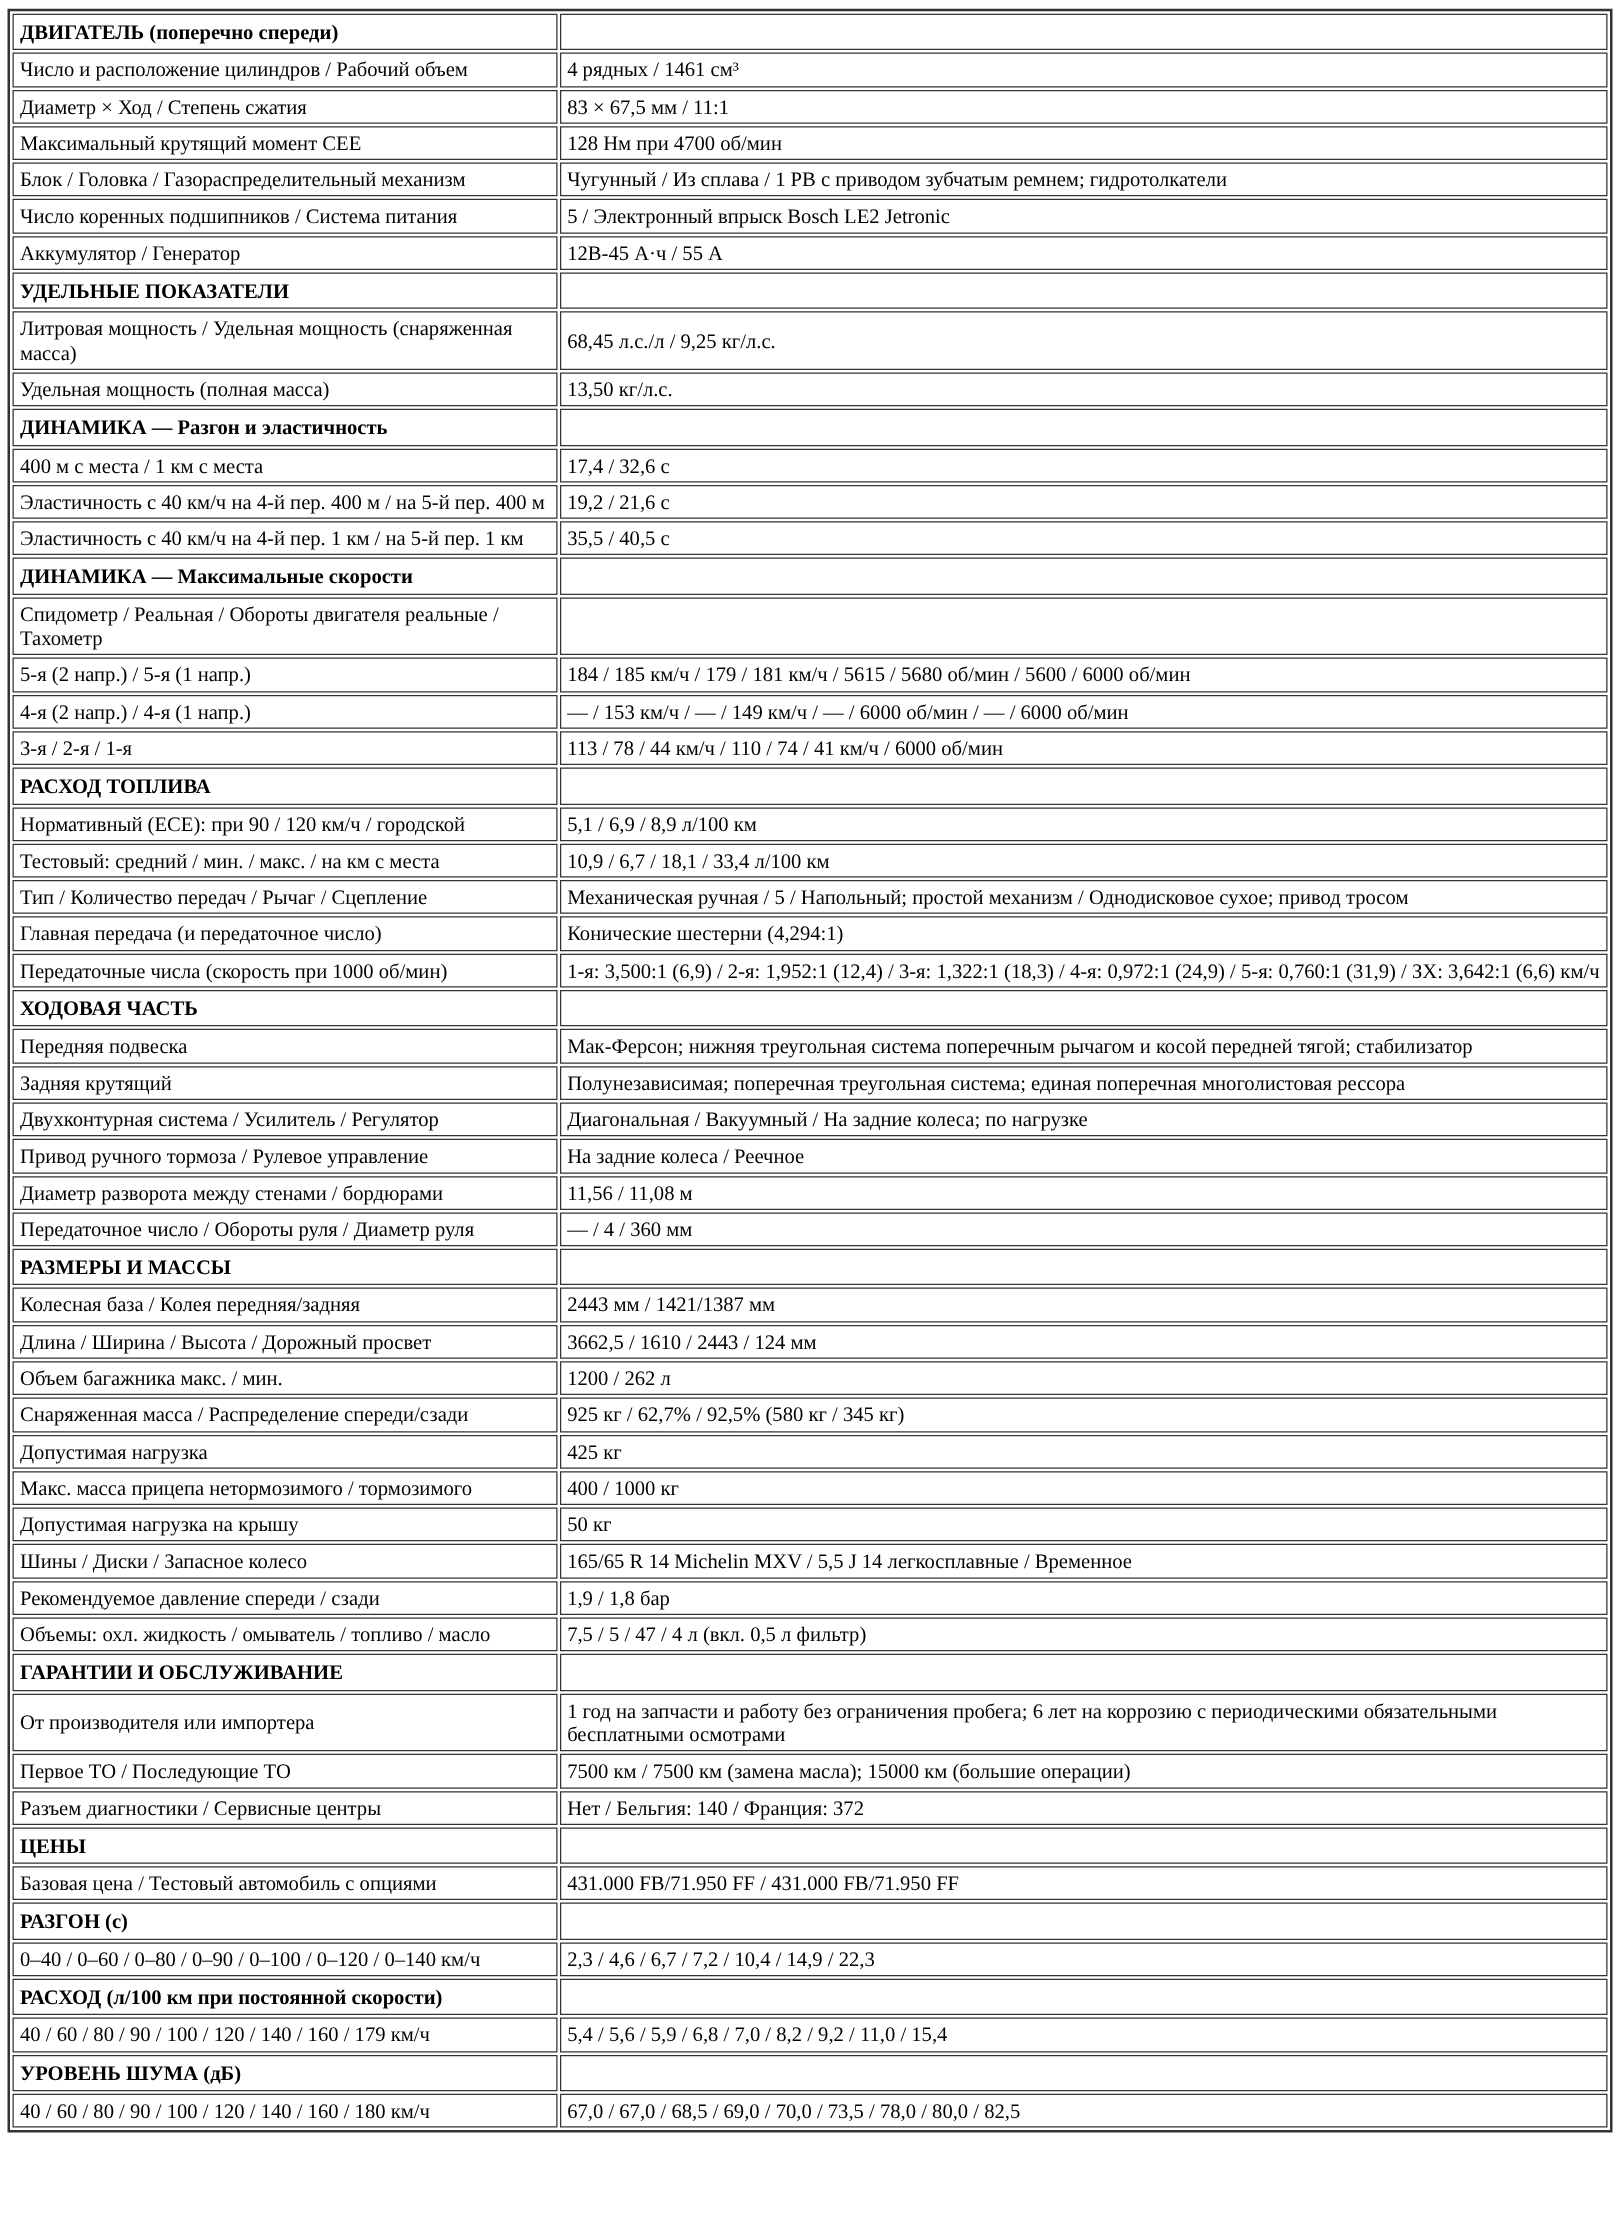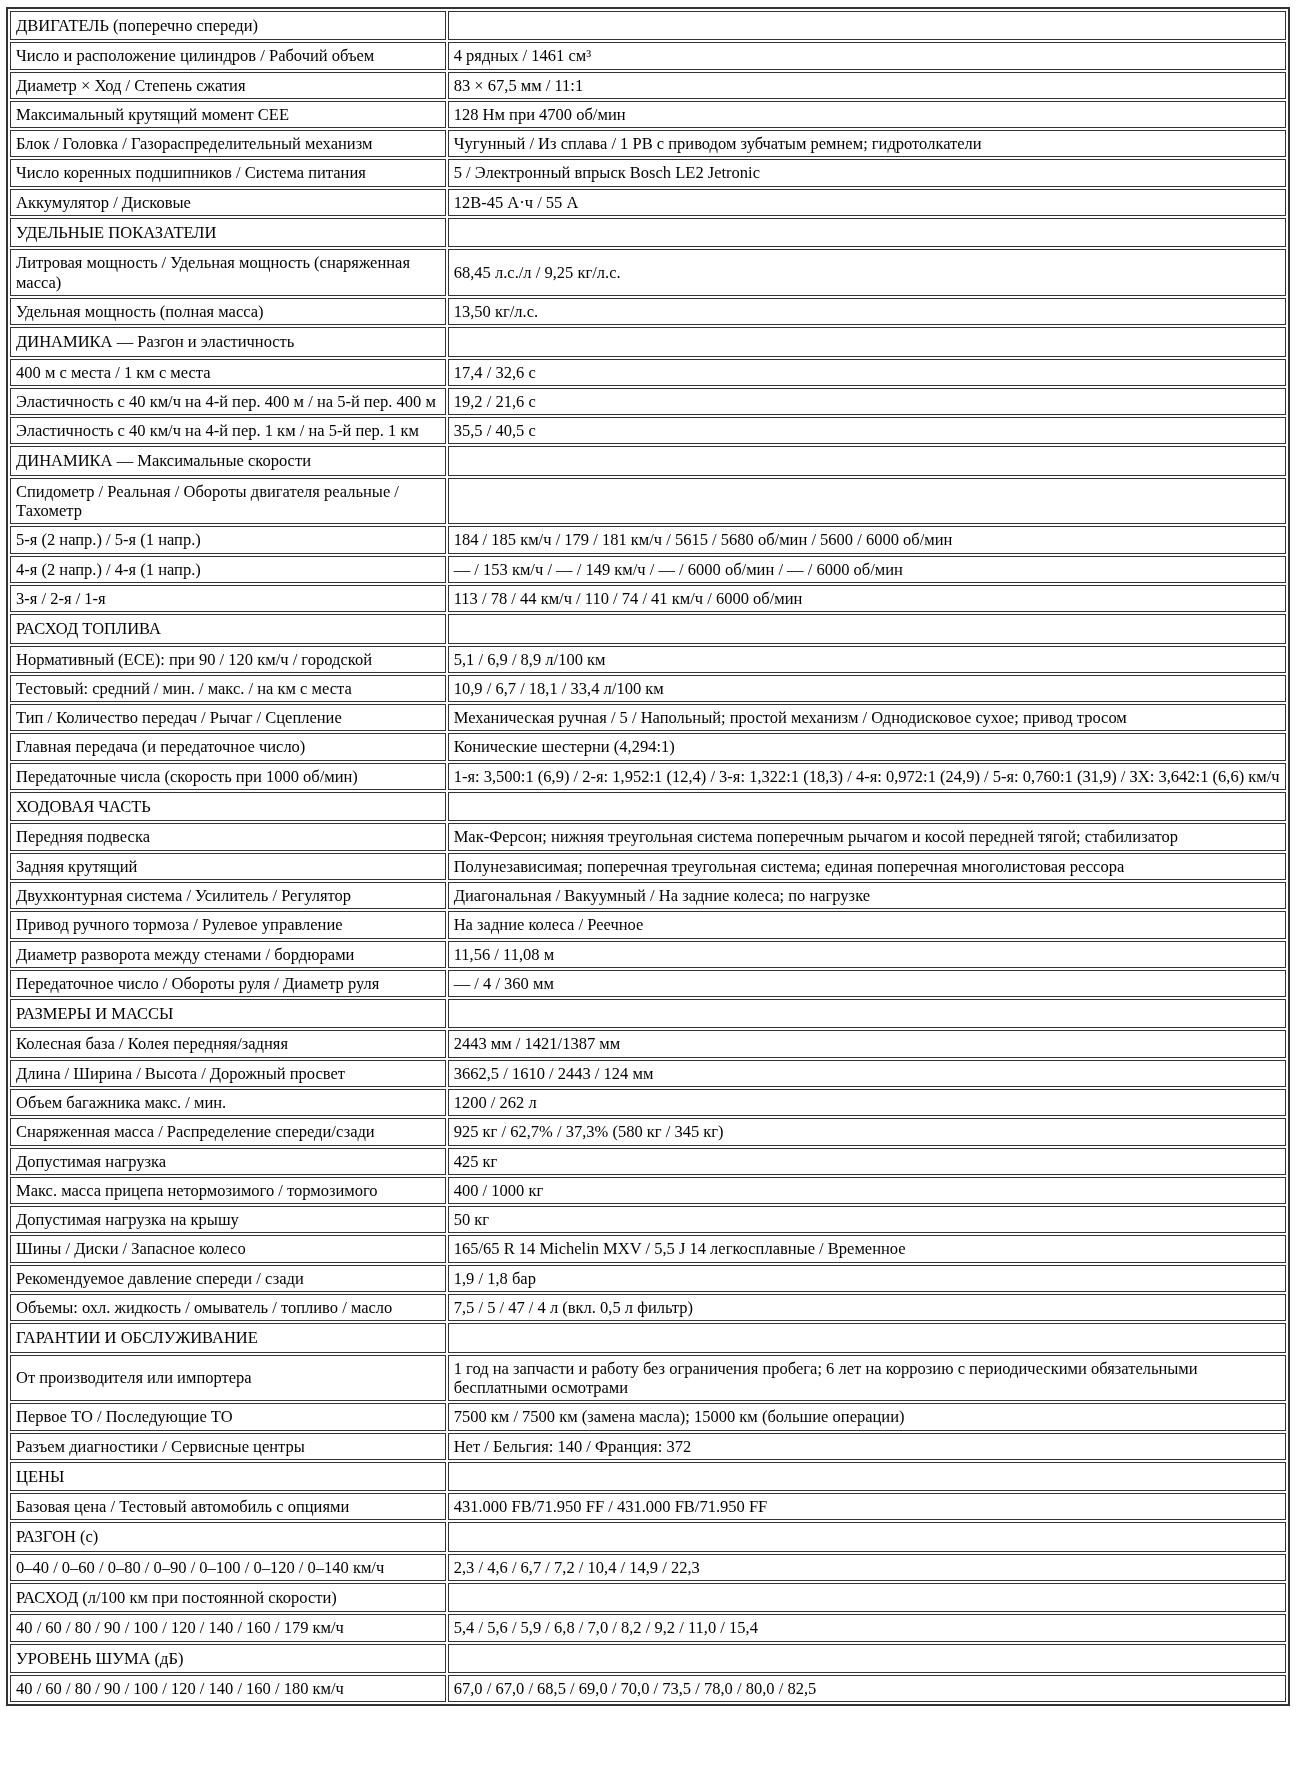--- a/index.html
+++ b/index.html
@@ -28,21 +28,21 @@
   col.col-param { width: 34.2%; }
   col.col-value { width: 65.8%; }
   td.cell {
     border: 1px solid #333333;
     padding: 3px 5px;
     vertical-align: middle;
     overflow: hidden;
     word-wrap: break-word;
   }
   td.section {
-    font-weight: normal;
+    font-weight: bold;
     padding-top: 4px;
     padding-bottom: 4px;
   }
 </style>
 </head>
 <body>
 
 <div class="page">
   <table class="spec-table">
     <colgroup>
@@ -68,21 +68,21 @@
         </tr>
         <tr>
           <td class="cell label">Блок / Головка / Газораспределительный механизм</td>
           <td class="cell value">Чугунный / Из сплава / 1 РВ с приводом зубчатым ремнем; гидротолкатели</td>
         </tr>
         <tr>
           <td class="cell label">Число коренных подшипников / Система питания</td>
           <td class="cell value">5 / Электронный впрыск Bosch LE2 Jetronic</td>
         </tr>
         <tr>
-          <td class="cell label">Аккумулятор / Дисковые</td>
+          <td class="cell label">Аккумулятор / Генератор</td>
           <td class="cell value">12В-45 А·ч / 55 А</td>
         </tr>
         <tr>
           <td class="cell section">УДЕЛЬНЫЕ ПОКАЗАТЕЛИ</td>
           <td class="cell value section-empty"></td>
         </tr>
         <tr>
           <td class="cell label">Литровая мощность / Удельная мощность (снаряженная масса)</td>
           <td class="cell value">68,45 л.с./л / 9,25 кг/л.с.</td>
         </tr>
@@ -189,21 +189,21 @@
         <tr>
           <td class="cell label">Длина / Ширина / Высота / Дорожный просвет</td>
           <td class="cell value">3662,5 / 1610 / 2443 / 124 мм</td>
         </tr>
         <tr>
           <td class="cell label">Объем багажника макс. / мин.</td>
           <td class="cell value">1200 / 262 л</td>
         </tr>
         <tr>
           <td class="cell label">Снаряженная масса / Распределение спереди/сзади</td>
-          <td class="cell value">925 кг / 62,7% / 37,3% (580 кг / 345 кг)</td>
+          <td class="cell value">925 кг / 62,7% / 92,5% (580 кг / 345 кг)</td>
         </tr>
         <tr>
           <td class="cell label">Допустимая нагрузка</td>
           <td class="cell value">425 кг</td>
         </tr>
         <tr>
           <td class="cell label">Макс. масса прицепа нетормозимого / тормозимого</td>
           <td class="cell value">400 / 1000 кг</td>
         </tr>
         <tr>

